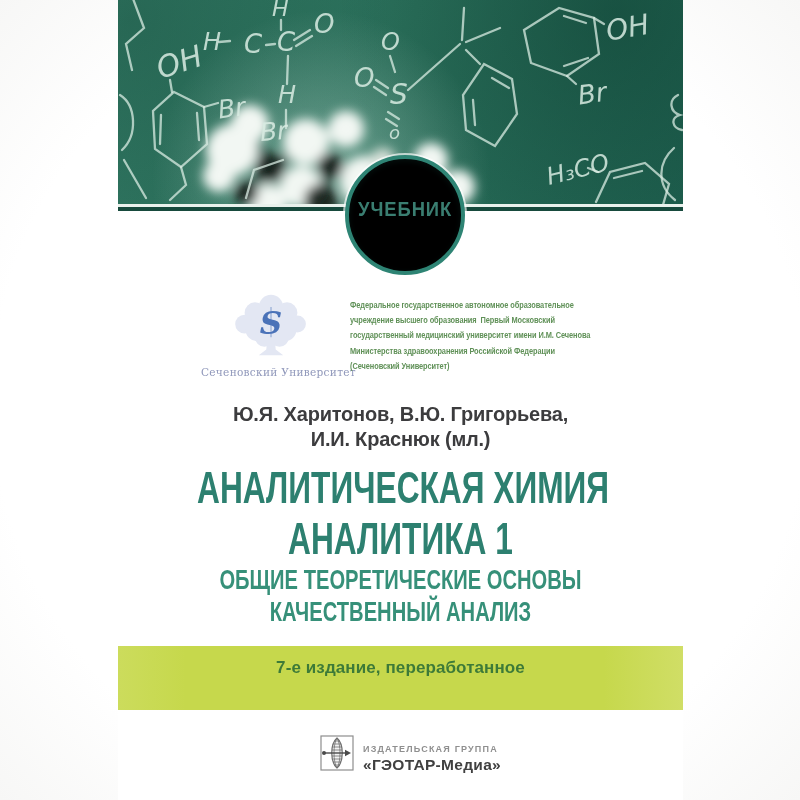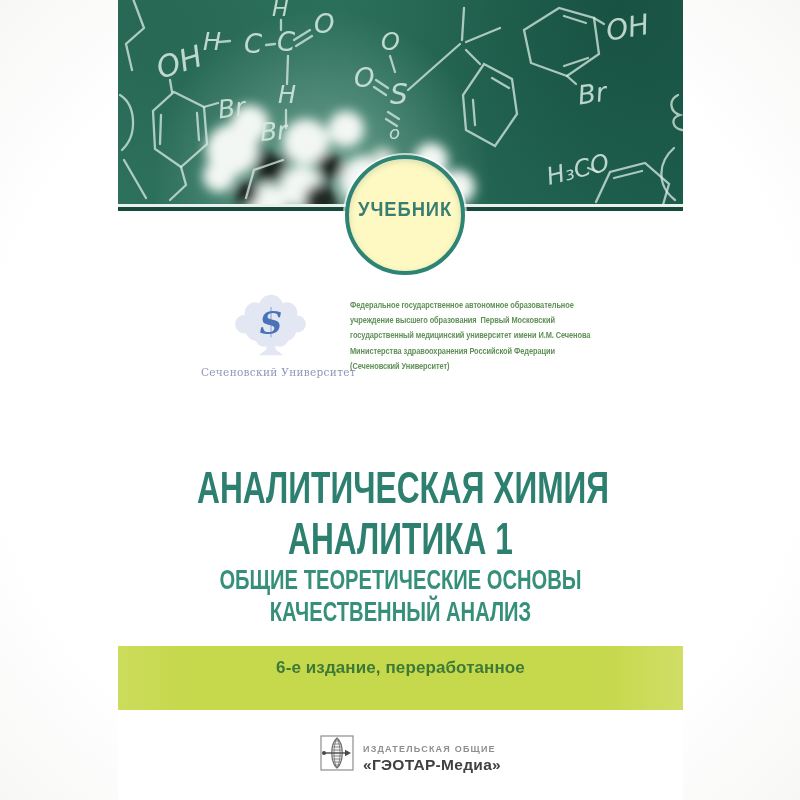--- a/index.html
+++ b/index.html
@@ -20,21 +20,21 @@
       radial-gradient(circle at 2% 10%, rgba(14,62,48,0.30), rgba(14,62,48,0) 45%),
       linear-gradient(118deg, #337a65 0%, #2a6f5a 45%, #1f6150 100%);
   }
   .board svg{position:absolute;left:0;top:0;}
   .divider{position:absolute;left:0;top:207px;width:565px;height:4px;background:#174a3d;}
   .divider-glow{position:absolute;left:0;top:204px;width:565px;height:3px;background:#e9f1ec;}
 
   
   .badge{
     position:absolute;left:227px;top:155px;width:120px;height:120px;box-sizing:border-box;
-    background:#fef9c3;border:4px solid #2e8474;border-radius:50%;z-index:5;
+    background:#000000;border:4px solid #2e8474;border-radius:50%;z-index:5;
     display:flex;align-items:center;justify-content:center;
     box-shadow:0 0 0 2px rgba(255,255,255,0.65), inset 0 2px 6px rgba(30,90,75,0.18);
   }
   .badge span{
     font-size:20px;font-weight:bold;color:#3a7e71;letter-spacing:1px;
     transform:translateY(-6px) scaleX(0.92);
   }
 
   
   .uni-logo{position:absolute;left:80px;top:292px;width:146px;text-align:center;}
@@ -227,33 +227,37 @@
     </div>
 
     <div class="affiliation">
       <div class="line">Федеральное государственное автономное образовательное</div>
       <div class="line">учреждение высшего образования  Первый Московский</div>
       <div class="line">государственный медицинский университет имени И.М. Сеченова</div>
       <div class="line">Министерства здравоохранения Российской Федерации</div>
       <div class="line">(Сеченовский Университет)</div>
     </div>
 
+    <div class="authors">
+      <div>Ю.Я. Харитонов, В.Ю. Григорьева,</div>
+      <div>И.И. Краснюк (мл.)</div>
+    </div>
 
     <div class="book-title">
       <div>АНАЛИТИЧЕСКАЯ ХИМИЯ</div>
       <div>АНАЛИТИКА 1</div>
     </div>
 
     <div class="book-subtitle">
       <div>ОБЩИЕ ТЕОРЕТИЧЕСКИЕ ОСНОВЫ</div>
       <div>КАЧЕСТВЕННЫЙ АНАЛИЗ</div>
     </div>
 
     <div class="band">
-      <div class="line">6-е издание, переработанное</div>
+      <div class="line">7-е издание, переработанное</div>
     </div>
 
     <div class="publisher">
       <div class="inner">
         <svg width="34" height="36" viewBox="0 0 34 36">
           <defs>
             <clipPath id="lensClip">
                 <path d="M17,3 C10,9 10,27 17,33 C24,27 24,9 17,3 Z"></path>
               </clipPath>
           </defs>
@@ -268,20 +272,20 @@
               <line x1="10" y1="24" x2="24" y2="24"></line>
             <line x1="10" y1="27" x2="24" y2="27"></line>
               <line x1="10" y1="30" x2="24" y2="30"></line>
             <path d="M17,3 C13,9 13,27 17,33 M17,3 C21,9 21,27 17,33" fill="none"></path>
           </g>
           <line x1="3.5" y1="18" x2="27" y2="18" stroke="#4a4a4a" stroke-width="1.4"></line>
           <polygon points="31,18 25,14.8 25,21.2" fill="#4a4a4a"></polygon>
           <circle cx="4" cy="18" r="2" fill="#4a4a4a"></circle>
         </svg>
         <div class="pub-text">
-          <div class="pub-group">ИЗДАТЕЛЬСКАЯ ОБЩИЕ</div>
+          <div class="pub-group">ИЗДАТЕЛЬСКАЯ ГРУППА</div>
           <div class="pub-name">«ГЭОТАР-Медиа»</div>
         </div>
       </div>
     </div>
 
   </div>
 </div>
 
 </body></html>

